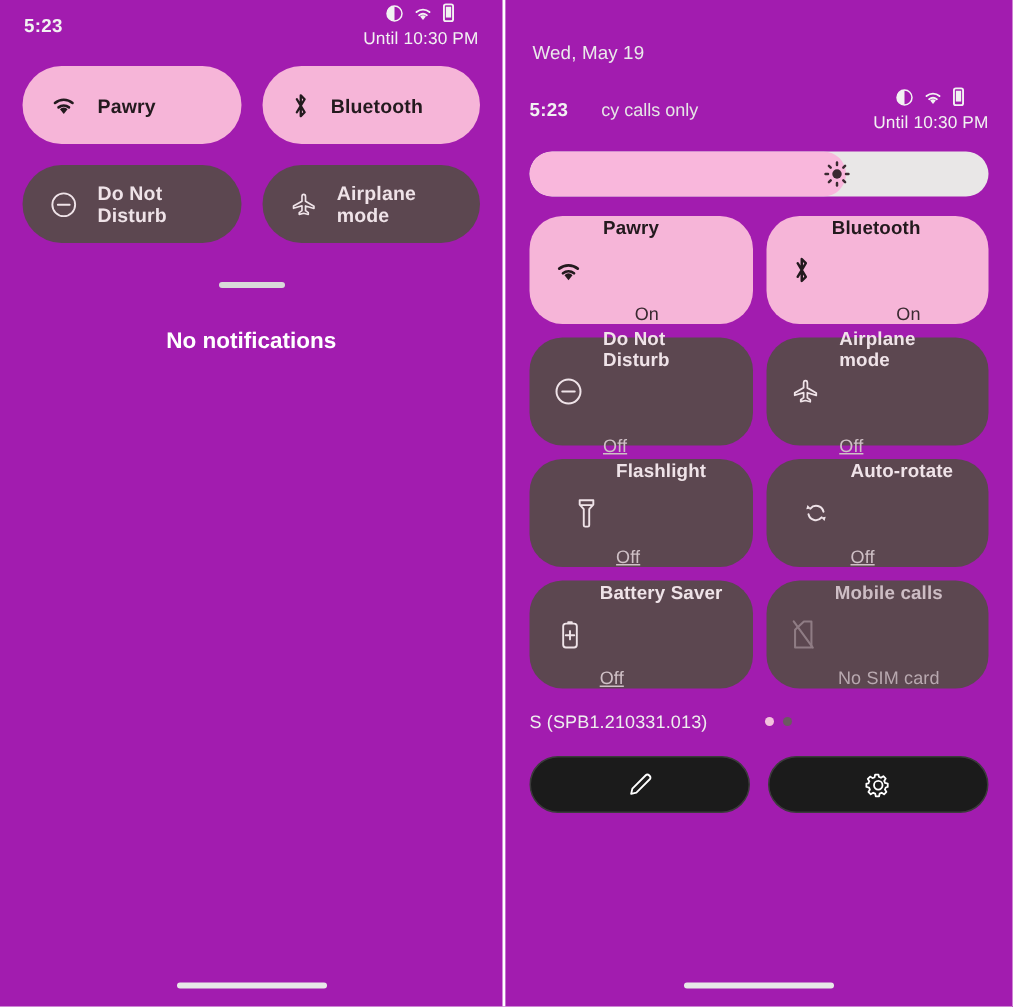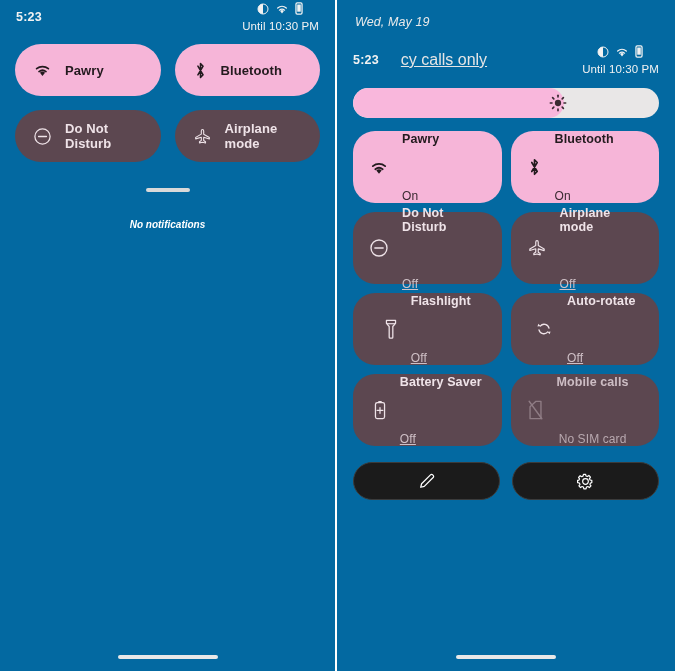--- a/index.html
+++ b/index.html
@@ -9,21 +9,21 @@
     font-family: "Liberation Sans", sans-serif;
     overflow: hidden;
   }
   .screens {
     display: flex;
     width: 675px; height: 671px;
     background: #ffffff;
   }
   .panel {
     position: relative;
-    background: #0369a1;
+    background: #a21caf;
     height: 671px;
     overflow: hidden;
   }
   .panel-left  { width: 337px; border-right: 2px solid #ffffff; }
   .panel-right { width: 338px; }
 
   
   .statusbar {
     display: flex; align-items: center;
     height: 34px;
@@ -53,54 +53,52 @@
     padding: 10px 15px 0 15px;
   }
   .tile-sm {
     height: 52px;
     border-radius: 26px;
     display: flex; align-items: center;
     gap: 13px;
     padding: 0 18px;
   }
   .tile-sm .tlabel { font-size: 13px; font-weight: bold; letter-spacing: .1px; }
-  .tile-on  { background: #f6b5d8; color: #231a1e; }
+  .tile-on  { background: #f6b5d8; color: #231a1e; text-align: right; }
   .tile-off { background: #5c4750; color: #efe3e8; justify-content: center; }
 
   
   .drag-handle {
     width: 44px; height: 4px;
     border-radius: 2px;
     background: #d9d9d9;
     margin: 26px auto 0 auto;
   }
   .no-notif {
     margin-top: 27px;
     text-align: center;
     color: #ffffff;
-    font-size: 10px;
+    font-size: 15px;
     font-weight: bold;
-    font-style: italic;
   }
 
   
   .date-row {
-    padding: 15px 18px 0 18px;
+    padding: 28px 18px 0 18px;
     color: #eaeaea;
     font-size: 12.5px;
     letter-spacing: .1px;
-    font-style: italic;
   }
   .qs-status {
     display: flex; align-items: center;
     padding: 16px 16px 0 16px;
     color: #f2f2f2;
   }
   .qs-status .sb-clock { margin-right: 22px; }
-  .carrier { font-size: 16px; color: #e6e6e6; text-decoration: underline; }
+  .carrier { font-size: 12px; color: #e6e6e6; }
 
   
   .brightness {
     margin: 13px 16px 0 16px;
     height: 30px;
     border-radius: 16px;
     background: #e9e7e7;
     position: relative;
     overflow: hidden;
   }
@@ -421,20 +419,27 @@
             </svg>
         </span>
         <span class="ttext">
           <span class="tlabel">Mobile calls</span>
           <span class="tstate">No SIM card</span>
         </span>
       </div>
 
     </div>
 
+    <div class="qs-footer-top">
+      <div class="build">S (SPB1.210331.013)</div>
+      <div class="pager">
+        <span class="dot active"></span>
+        <span class="dot"></span>
+      </div>
+    </div>
 
     <div class="qs-footer-btns">
       <div class="foot-btn">
         <span>
           <svg width="20" height="20" viewBox="0 0 24 24">
               <path d="M4.5 19.5l1-4.2L16.2 4.6a1.8 1.8 0 0 1 2.6 0l.6.6a1.8 1.8 0 0 1 0 2.6L8.7 18.5z" fill="none" stroke="#ffffff" stroke-width="1.5" stroke-linejoin="round"></path>
             </svg>
         </span>
       </div>
       <div class="foot-btn">

